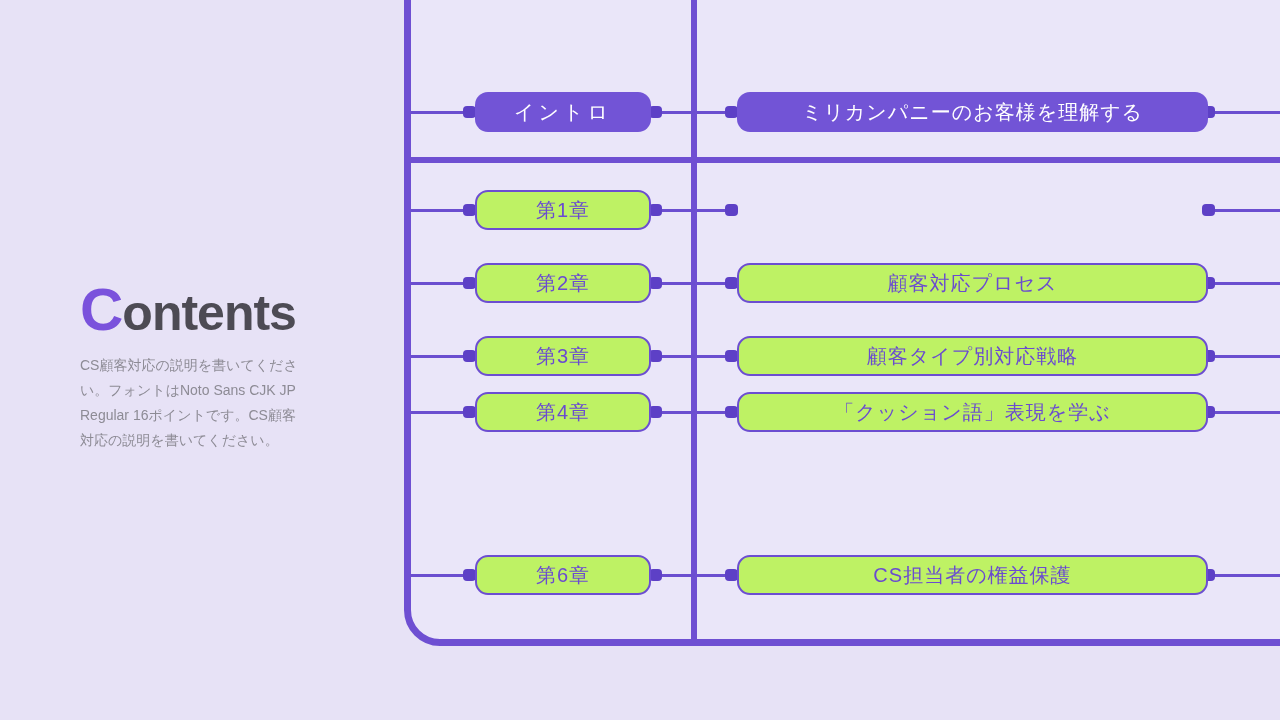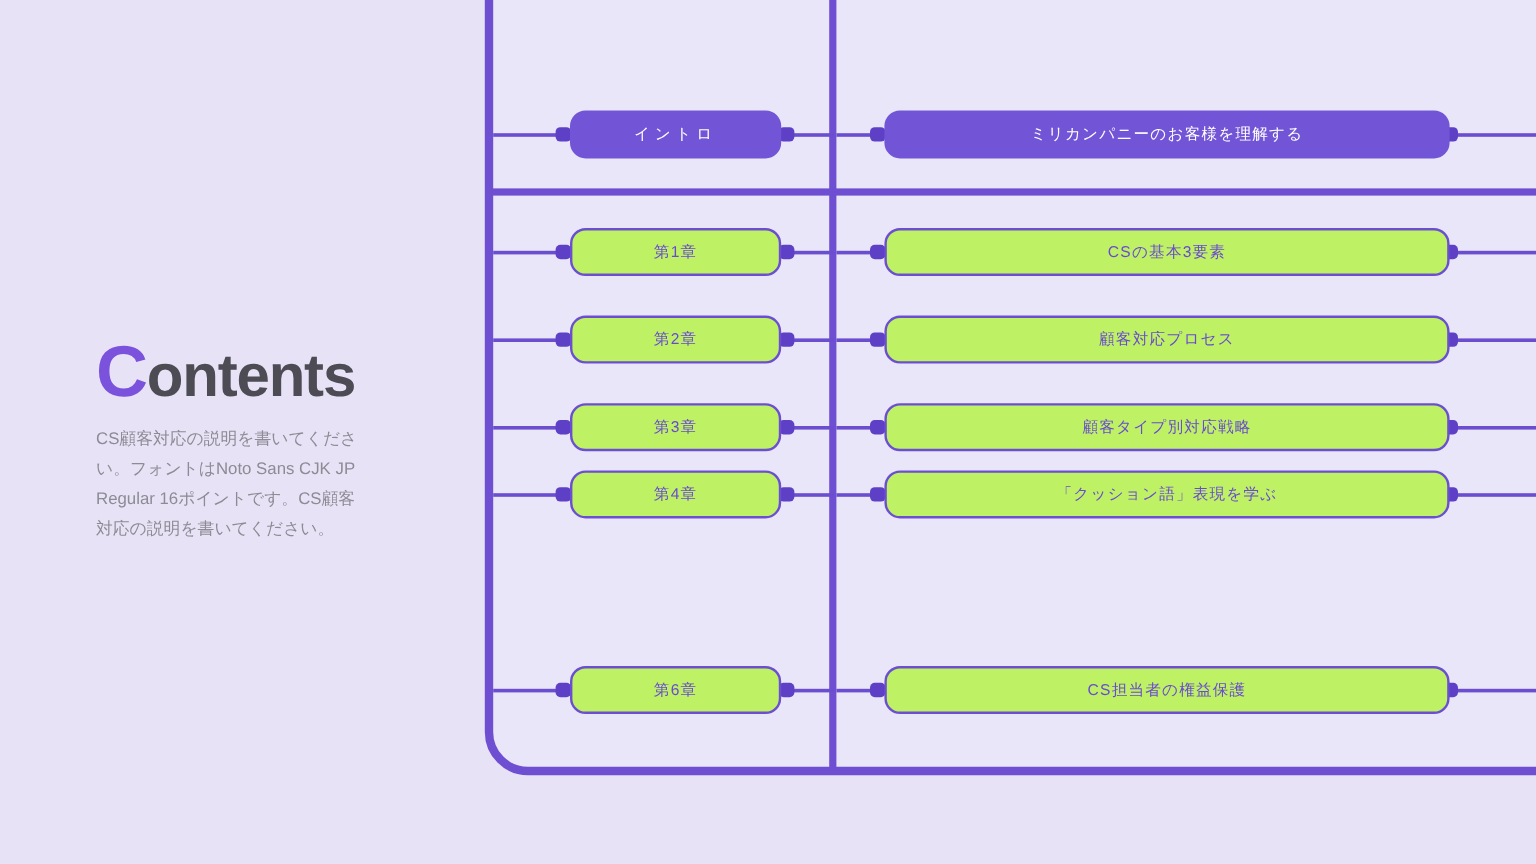--- a/index.html
+++ b/index.html
@@ -74,21 +74,21 @@
   .nub-1{left:463px;}
   .nub-2{left:649px;}
   .nub-3{left:725px;}
   .nub-4{left:1202px;}
 
   .node{
     position:absolute;top:0;height:40px;
     box-sizing:border-box;
     border-radius:13px;
     display:flex;align-items:center;justify-content:center;
-    font-size:13px;
+    font-size:20px;
     white-space:nowrap;
   }
   .node-left{left:475px;width:176px;}
   .node-right{left:737px;width:471px;}
   .node.filled{
     background:#7254d6;color:#ffffff;
     letter-spacing:1px;
   }
   .node.filled.node-left{letter-spacing:4px;}
   .node.outline{
@@ -125,21 +125,20 @@
   <div class="row row-1">
     <div class="seg seg-a"></div>
     <div class="seg seg-b"></div>
     <div class="seg seg-c"></div>
     <div class="seg seg-d"></div>
     <div class="nub nub-1"></div>
     <div class="nub nub-2"></div>
     <div class="nub nub-3"></div>
     <div class="nub nub-4"></div>
     <div class="node node-left outline">第1章</div>
-    <div class="node node-right outline">CSの基本3要素</div>
   </div>
 
   <div class="row row-2">
     <div class="seg seg-a"></div>
     <div class="seg seg-b"></div>
     <div class="seg seg-c"></div>
     <div class="seg seg-d"></div>
     <div class="nub nub-1"></div>
     <div class="nub nub-2"></div>
     <div class="nub nub-3"></div>

